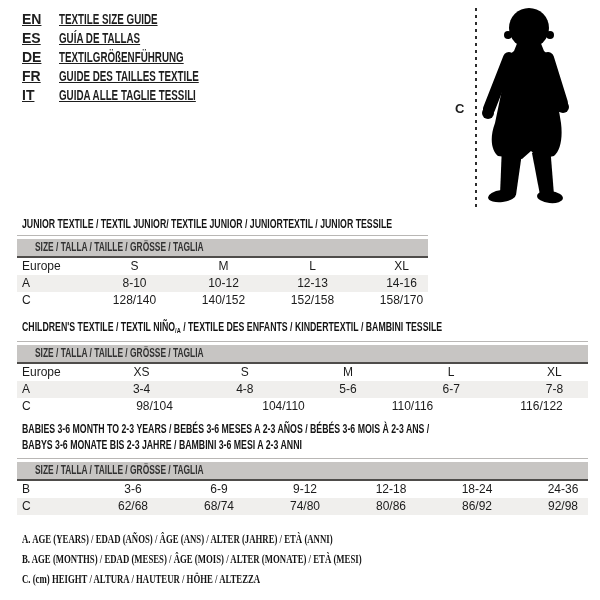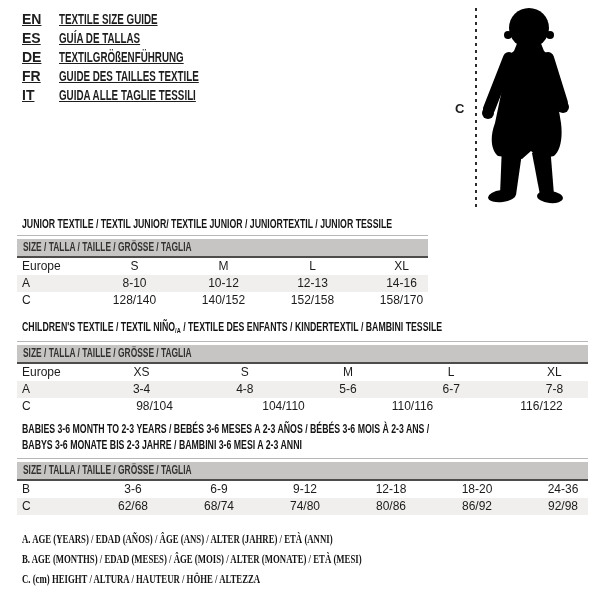--- a/index.html
+++ b/index.html
@@ -38,21 +38,21 @@
   .tbl-title{
     position:absolute;left:22px;margin:0;
     font-size:12.5px;font-weight:bold;line-height:16px;color:#141414;
   }
   .tbl{position:absolute;left:17px;}
   .topline{height:1px;background:var(--topline,#b9b7b5);margin-bottom:3px;}
   .bar{
     height:17px;line-height:17px;
     background:var(--bar,#c7c5c3);
     border-bottom:2px solid var(--barline,#4e4c4a);
-    padding-left:6px;
+    padding-left:18px;
     font-size:12px;font-weight:bold;color:#323232;
   }
   .row{display:flex;height:17px;line-height:17px;font-size:12px;color:#1b1b1b;gap:36px;}
   .row .lbl{flex:0 0 50px;padding-left:5px;}
   .row .cell{flex:1;text-align:center;}
   .row.alt{background:var(--alt,#f0efed);}
 
   .t1-title{top:216px;}
   .t1{top:235px;width:411px;}
   .t2-title{top:319px;}
@@ -183,21 +183,21 @@
   <div class="topline"></div>
   <div class="bar">
     <span class="cond">SIZE / TALLA / TAILLE / GRÖSSE / TAGLIA</span>
   </div>
   <div class="row">
     <span class="lbl">B</span>
     <span class="cell">3-6</span>
     <span class="cell">6-9</span>
     <span class="cell">9-12</span>
     <span class="cell">12-18</span>
-    <span class="cell">18-20</span>
+    <span class="cell">18-24</span>
     <span class="cell">24-36</span>
   </div>
   <div class="row alt">
     <span class="lbl">C</span>
     <span class="cell">62/68</span>
     <span class="cell">68/74</span>
     <span class="cell">74/80</span>
     <span class="cell">80/86</span>
     <span class="cell">86/92</span>
     <span class="cell">92/98</span>

